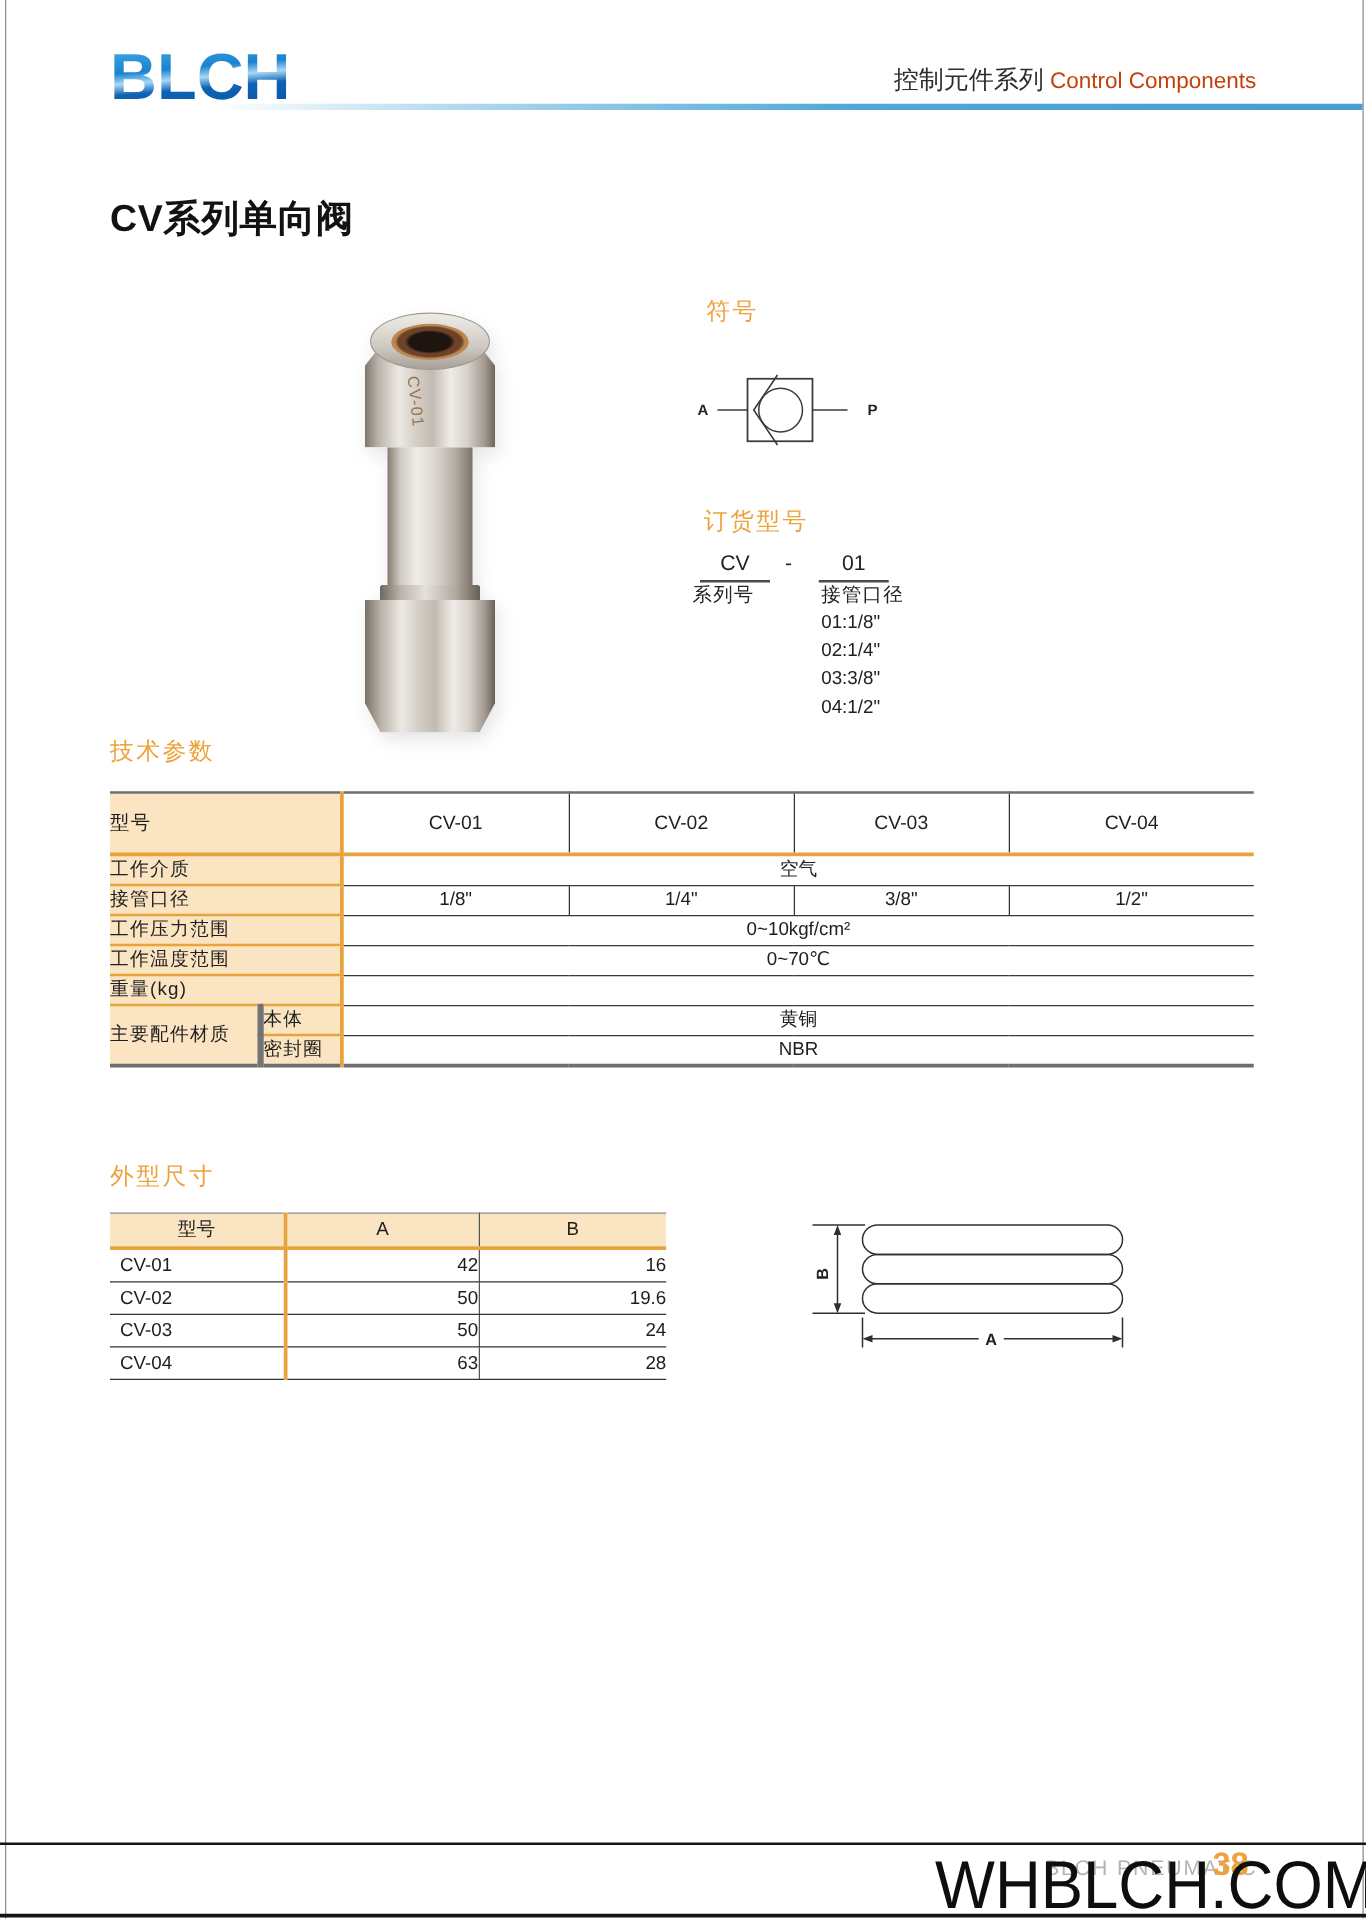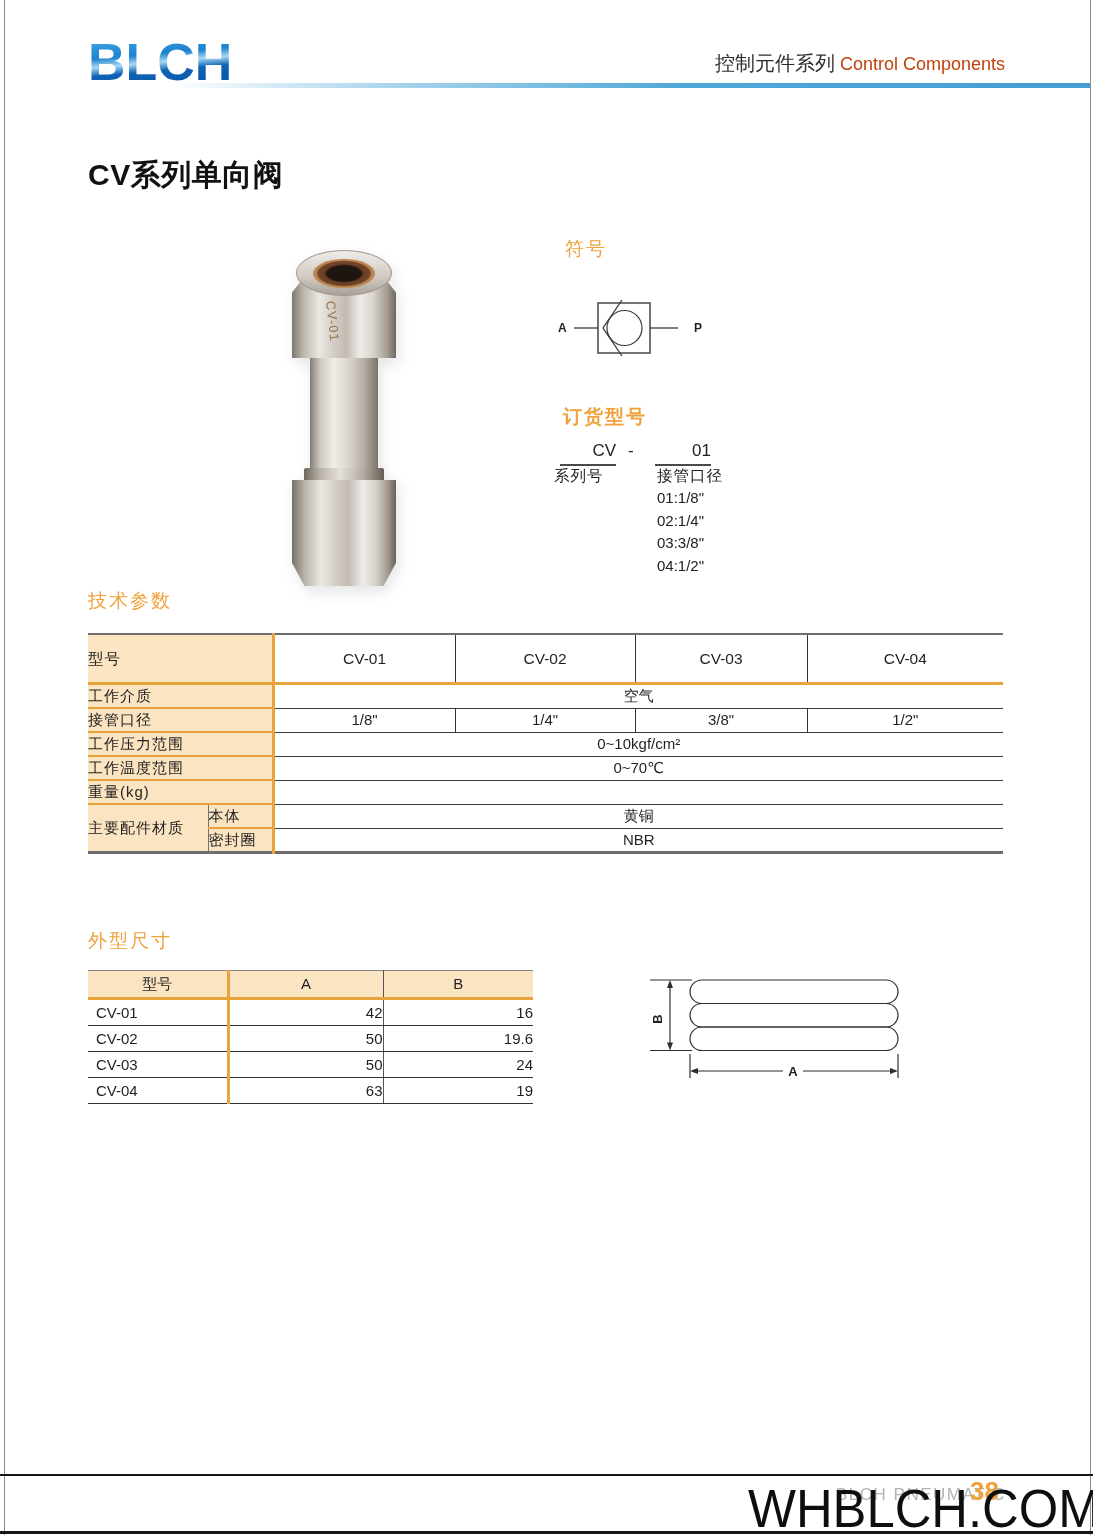--- a/index.html
+++ b/index.html
@@ -40,37 +40,37 @@
   .v-marking{left:86px;top:52px;width:60px;font-size:13px;color:#96744f;letter-spacing:1px;
     transform:rotate(84deg);transform-origin:left top;}
   .v-body{left:58px;top:110px;width:68px;height:112px;
     background:linear-gradient(90deg,#847c73 0%,#cfc9c1 15%,#f0ede9 35%,#dcd7d0 55%,#b4ada4 80%,#7b7369 100%);}
   .v-collar{left:52px;top:220px;width:80px;height:13px;border-radius:2px;
     background:linear-gradient(90deg,#6f675e 0%,#b9b2a9 20%,#e5e1db 45%,#b1aaa1 75%,#655d54 100%);}
   .v-hexnut-bottom{left:40px;top:232px;width:104px;height:106px;
     clip-path:polygon(0 0,100% 0,100% 78%,88% 100%,12% 100%,0 78%);
     background:linear-gradient(90deg,#797168 0%,#b9b2a9 12%,#ece8e3 28%,#d3cdc5 42%,#c2bbb2 54%,#efece8 68%,#d8d3cc 80%,#a29a91 92%,#696158 100%);}
   
-  .ord-code{position:absolute;top:441px;font-size:17px;color:#222;text-align:right;}
+  .ord-code{position:absolute;top:441px;font-size:17px;color:#222;text-align:center;}
   .ord-underlined{border-bottom:2px solid #4a4a4a;padding-bottom:3px;width:56px;}
   .ord-label{position:absolute;top:466px;font-size:15.5px;color:#222;letter-spacing:1px;}
   .ord-options{position:absolute;left:657px;top:487px;font-size:15px;line-height:22.5px;color:#222;}
   
   table{border-collapse:collapse;table-layout:fixed;}
   .tech-table{position:absolute;left:88px;top:633px;width:915px;font-size:15px;
     border-top:2px solid #6e6e6e;border-bottom:3px solid #6e6e6e;}
   .tech-table td{padding:0;height:22px;line-height:22px;overflow:hidden;white-space:nowrap;}
   .tech-table tr.hdr td{height:47px;line-height:47px;font-size:15.5px;}
   .peach{background:#FBE4C2;}
   .lab{padding-left:8px;letter-spacing:1px;border-bottom:2px solid #E8A33D;}
   .lab-r{border-right:3px solid #E8A33D;}
   .val{text-align:center;border-bottom:1px solid #3a3a3a;}
   .vdiv{border-left:1px solid #333;}
   .hdr-model{border-bottom:3px solid #E8A33D;}
-  .sub-div{border-right:1px solid #737373;}
+  .sub-div{border-right:5px solid #737373;}
   
   .dims-table{position:absolute;left:88px;top:970px;width:445px;font-size:15px;
     border-top:1px solid #888;}
   .dims-table td{padding:0;height:25px;line-height:25px;overflow:hidden;white-space:nowrap;}
   .dims-table tr.hdr td{height:26px;line-height:26px;background:#FBE4C2;text-align:center;border-bottom:3px solid #E8A33D;}
   .dims-table td.model{padding-left:8px;border-bottom:1.5px solid #333;}
   .dims-table td.num{text-align:right;border-bottom:1.5px solid #333;}
   .col-orange-r{border-right:3px solid #E8A33D;}
   .col-gray-r{border-right:1.5px solid #555;}
   
@@ -110,21 +110,21 @@
 <svg class="abs" style="left:550px;top:286px;" width="190" height="90" viewBox="0 0 190 90">
   <text x="8" y="46" font-size="12" font-weight="bold" fill="#222">A</text>
   <line x1="24" y1="42" x2="48" y2="42" stroke="#3a3a3a" stroke-width="1.3"></line>
   <rect x="48" y="17" width="52" height="50" fill="none" stroke="#3a3a3a" stroke-width="1.4"></rect>
   <circle cx="74.5" cy="42" r="17.5" fill="none" stroke="#3a3a3a" stroke-width="1.2"></circle>
   <polyline points="72,14 53,42 72,70" fill="none" stroke="#3a3a3a" stroke-width="1.3"></polyline>
   <line x1="100" y1="42" x2="128" y2="42" stroke="#3a3a3a" stroke-width="1.3"></line>
   <text x="144" y="46" font-size="12" font-weight="bold" fill="#222">P</text>
 </svg>
 
-<div class="sec-heading" style="left:563px;top:404px;font-weight:bold;">订货型号</div>
+<div class="sec-heading" style="left:563px;top:404px;">订货型号</div>
 <div class="ord-code ord-underlined" style="left:560px;">CV</div>
 <div class="ord-code" style="left:628px;">-</div>
 <div class="ord-code ord-underlined" style="left:655px;">01</div>
 <div class="ord-label" style="left:554px;">系列号</div>
 <div class="ord-label" style="left:657px;">接管口径</div>
 <div class="ord-options">
   <div>01:1/8"</div>
   <div>02:1/4"</div>
   <div>03:3/8"</div>
   <div>04:1/2"</div>
@@ -207,21 +207,21 @@
     <td class="num">19.6</td>
   </tr>
   <tr>
     <td class="model col-orange-r">CV-03</td>
     <td class="num col-gray-r">50</td>
     <td class="num">24</td>
   </tr>
   <tr>
     <td class="model col-orange-r">CV-04</td>
     <td class="num col-gray-r">63</td>
-    <td class="num">19</td>
+    <td class="num">28</td>
   </tr>
 </tbody>
   </table>
 
 <svg class="abs" style="left:640px;top:956px;" width="290" height="140" viewBox="0 0 290 140">
   <g stroke="#2f2f2f" stroke-width="1.2" fill="none">
     <rect x="50" y="24" width="208" height="23.5" rx="12"></rect>
     <rect x="50" y="47.5" width="208" height="23.5" rx="12"></rect>
     <rect x="50" y="71" width="208" height="23.5" rx="12"></rect>
     <line x1="10" y1="24" x2="52" y2="24"></line>

